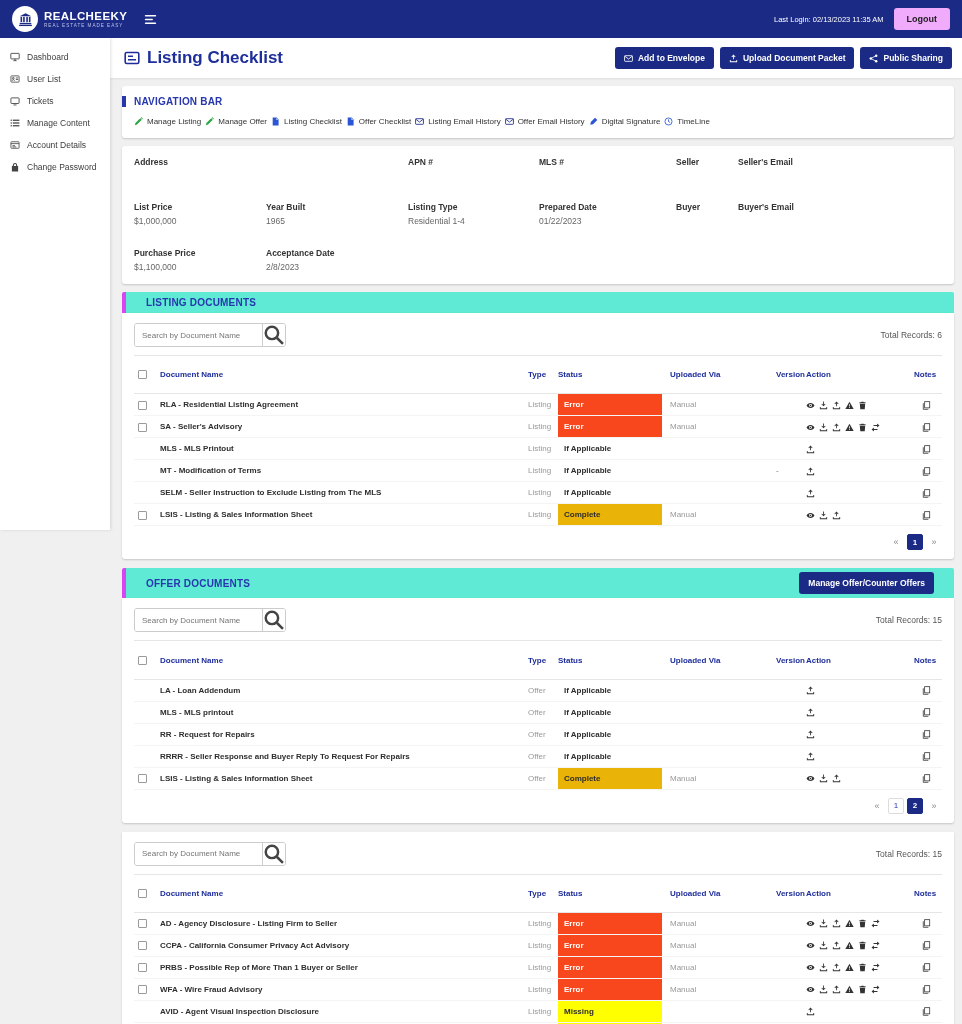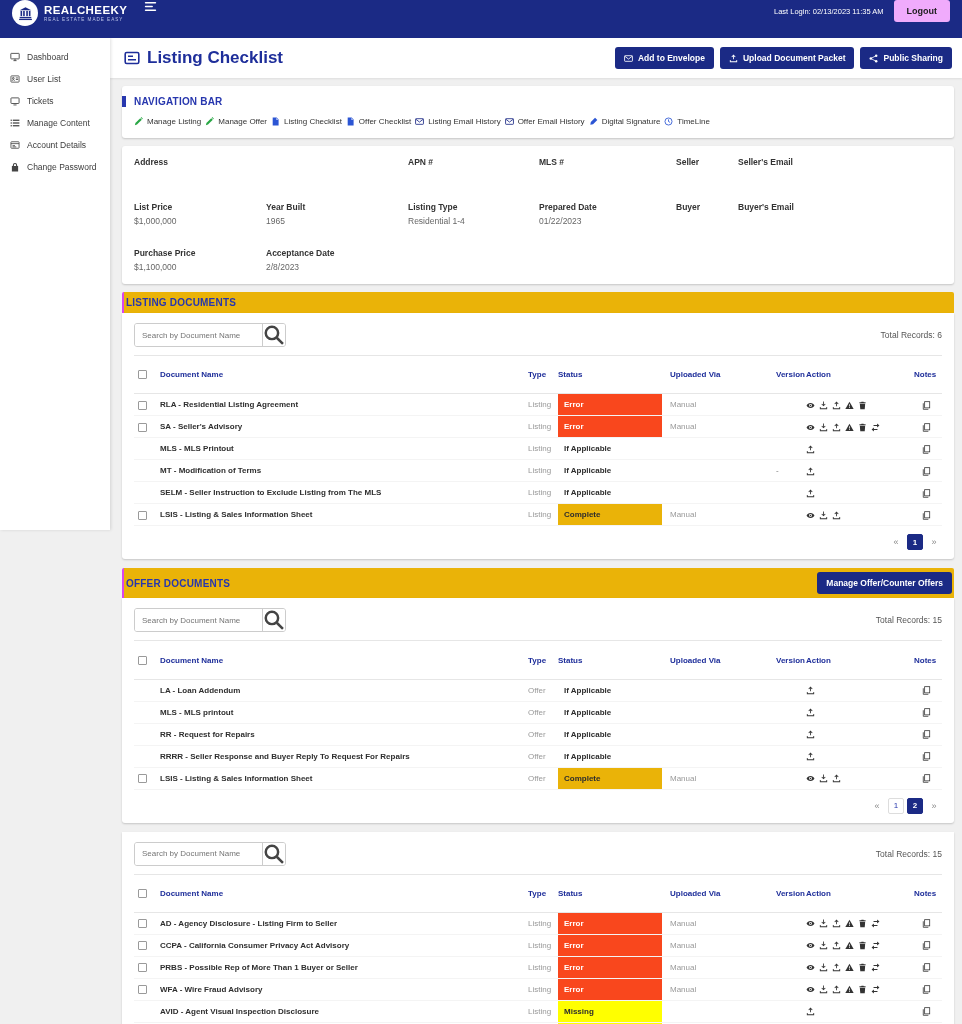--- a/index.html
+++ b/index.html
@@ -2,21 +2,21 @@
 <html><head>
 <meta charset="utf-8">
 <style>
   *{box-sizing:border-box;margin:0;padding:0}
   html,body{margin:0}
   body{width:962px;height:1024px;overflow:hidden;background:#f0f0f0;font-family:"Liberation Sans",sans-serif;color:#333;position:relative}
   .icon{display:inline-flex;line-height:0}
   .icon svg{width:1em;height:1em}
 
   
-  .topbar{height:38px;background:#1b2a85;display:flex;align-items:flex-start;padding:0 12px;position:relative;z-index:5}
+  .topbar{height:38px;background:#1b2a85;display:flex;align-items:center;padding:0 12px;position:relative;z-index:5}
   .brand{display:flex;align-items:center;gap:6px;width:116px}
   .logo{width:26px;height:26px;border-radius:50%;background:#fff;color:#1b2a85;display:flex;align-items:center;justify-content:center;font-size:15px;flex:none}
   .brand-name{color:#fff;font-weight:bold;font-size:11.5px;letter-spacing:.4px;white-space:nowrap}
   .brand-tag{color:#bcc3e8;font-size:4.6px;letter-spacing:1px;margin-top:1px;white-space:nowrap}
   .hamb{color:#fff;font-size:13px;margin-left:16px;cursor:pointer}
   .top-right{margin-left:auto;display:flex;align-items:center;gap:10px}
   .last-login{color:#fff;font-size:7.5px}
   .logout{background:#f0abfc;color:#1d1d1d;border:none;border-radius:3px;font-size:9px;font-weight:bold;padding:6px 13px;cursor:pointer;font-family:inherit}
 
   
@@ -52,21 +52,21 @@
   .pi-label{font-weight:bold;font-size:8.5px;color:#333}
   .pi-value{font-size:8.5px;color:#666;margin-top:4px;min-height:9px}
   .f-address{grid-column:1;grid-row:1}.f-apn{grid-column:3;grid-row:1}.f-mls{grid-column:4;grid-row:1}
   .f-seller{grid-column:5;grid-row:1}.f-seller-email{grid-column:6;grid-row:1}
   .f-list-price{grid-column:1;grid-row:2}.f-year-built{grid-column:2;grid-row:2}.f-listing-type{grid-column:3;grid-row:2}
   .f-prepared-date{grid-column:4;grid-row:2}.f-buyer{grid-column:5;grid-row:2}.f-buyer-email{grid-column:6;grid-row:2}
   .f-purchase-price{grid-column:1;grid-row:3}.f-acceptance-date{grid-column:2;grid-row:3}
 
   
   .doc-section{margin-bottom:9px}
-  .section-bar{background:#eab308;border-left:2px solid #d946ef;border-radius:2px 2px 0 0;display:flex;align-items:center;justify-content:space-between;padding:4px 2px;min-height:21px}
+  .section-bar{background:#5eead4;border-left:4px solid #d946ef;border-radius:2px 2px 0 0;display:flex;align-items:center;justify-content:space-between;padding:4px 20px;min-height:21px}
   .section-title{color:#2737ae;font-weight:bold;font-size:10px;letter-spacing:.2px}
   .doc-section .card{margin:0;border-radius:0 0 3px 3px}
 
   .table-top{display:flex;align-items:center;justify-content:space-between;margin:1px 0 8px}
   .searchbox{display:flex;align-items:stretch;border:1px solid #ccc;border-radius:3px;overflow:hidden;width:152px;background:#fff}
   .searchbox input{border:none;outline:none;flex:1;font-size:8px;padding:5px 7px;font-family:inherit;color:#333;min-width:0}
   .search-btn{width:23px;display:flex;align-items:center;justify-content:center;border-left:1px solid #ccc;color:#444;font-size:9px;cursor:pointer;background:#fff}
   .total{font-size:8.5px;color:#555}
 
   .doc-table{width:100%;border-collapse:collapse;font-size:8px;table-layout:fixed}

